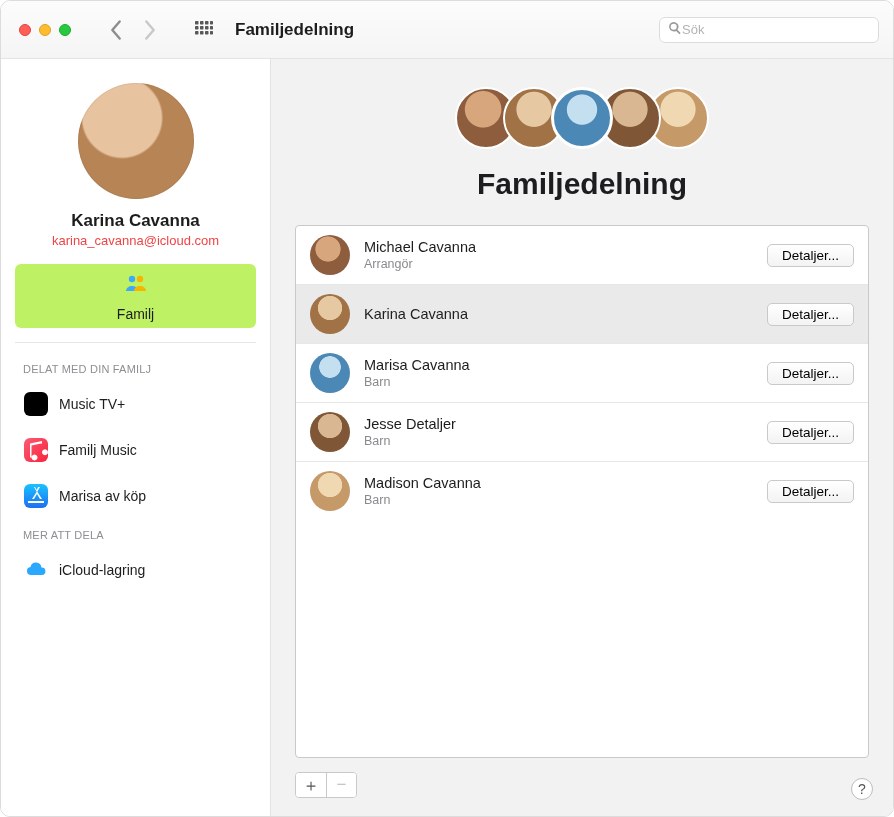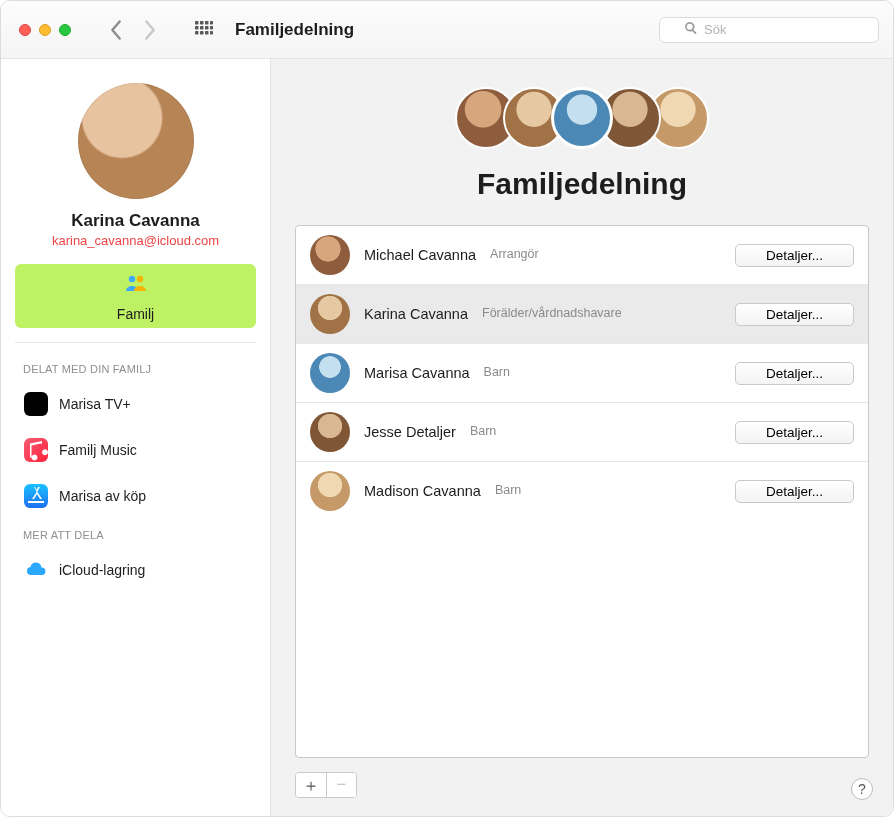--- a/index.html
+++ b/index.html
@@ -45,21 +45,21 @@
   .grid-icon { margin-left: 26px; color: #585858; display:flex; }
   .grid-icon svg { width: 18px; height: 18px; }
 
   .title {
     font-size: 17px; font-weight: 600; margin-left: 10px;
   }
 
   .search {
     margin-left: auto; display: flex; align-items: center;
     background: #fff; border: 1px solid #dcdcdc; border-radius: 6px;
-    width: 220px; height: 26px; padding: 0 24px; gap: 6px;
+    width: 220px; height: 26px; padding: 0 8px; gap: 0;
     color: #9a9a9a;
   }
   .search svg { width: 14px; height: 14px; fill: #9a9a9a; }
   .search input {
     border: none; outline: none; flex: 1; font-size: 13px; color: #333;
     background: transparent;
   }
   .search input::placeholder { color: #b3b3b3; }
 
   
@@ -141,25 +141,25 @@
   .row {
     display: flex; align-items: center; gap: 14px;
     padding: 9px 14px; border-top: 1px solid #e7e7e7;
   }
   .row:first-child { border-top: none; }
   .row.selected { background: #eaeaea; }
   .row .mini {
     width: 40px; height: 40px; border-radius: 50%;
     flex-shrink: 0;
   }
-  .row .info { flex: 1; display:flex; flex-direction:row; gap:14px; }
+  .row .info { flex: 1; display:flex; flex-direction:column; gap:2px; }
   .row .info .n { font-size: 14.5px; }
   .row .info .r { font-size: 12.5px; color: #8a8a8e; }
   .row button {
-    font-size: 13.5px; padding: 3px 30px; border-radius: 5px;
+    font-size: 13.5px; padding: 3px 14px; border-radius: 5px;
     border: 1px solid #c9c9c9; background: linear-gradient(#ffffff,#f3f3f3);
     cursor: default;
   }
 
   .list-controls {
     display: flex; border: 1px solid #c9c9c9; border-radius: 4px;
     width: fit-content; overflow: hidden; background:#fff;
   }
   .list-controls button {
     width: 30px; height: 24px; border: none; background: #fff; font-size: 17px;
@@ -264,21 +264,21 @@
     <div class="section-label">Delat med din familj</div>
 
     <div class="nav-item">
       <span class="icon">
         <span class="appletv">
             <svg viewBox="0 0 16 16">
               <text x="8" y="12" text-anchor="middle" font-size="9" font-weight="700" fill="#fff"></text>
             </svg>
           </span>
       </span>
-      <span>Marisa TV+</span>
+      <span>Music TV+</span>
     </div>
 
     <div class="nav-item">
       <span class="icon">
         <span class="applemusic">
           <svg viewBox="0 0 16 16">
               <path d="M5 13a2 2 0 1 0 0-.01V5l7-1.5v6a2 2 0 1 0 0-.01V2L4 3.7V13z"></path>
             </svg>
         </span>
       </span>
@@ -330,21 +330,20 @@
             <div class="info">
               <div class="n">Michael Cavanna</div>
               <div class="r">Arrangör</div>
             </div>
             <button>Detaljer...</button>
           </div>
           <div class="row selected">
             <div class="mini sw2"></div>
             <div class="info">
               <div class="n">Karina Cavanna</div>
-              <div class="r">Förälder/vårdnadshavare</div>
             </div>
             <button>Detaljer...</button>
           </div>
           <div class="row">
             <div class="mini sw3"></div>
             <div class="info">
               <div class="n">Marisa Cavanna</div>
               <div class="r">Barn</div>
             </div>
             <button>Detaljer...</button>

